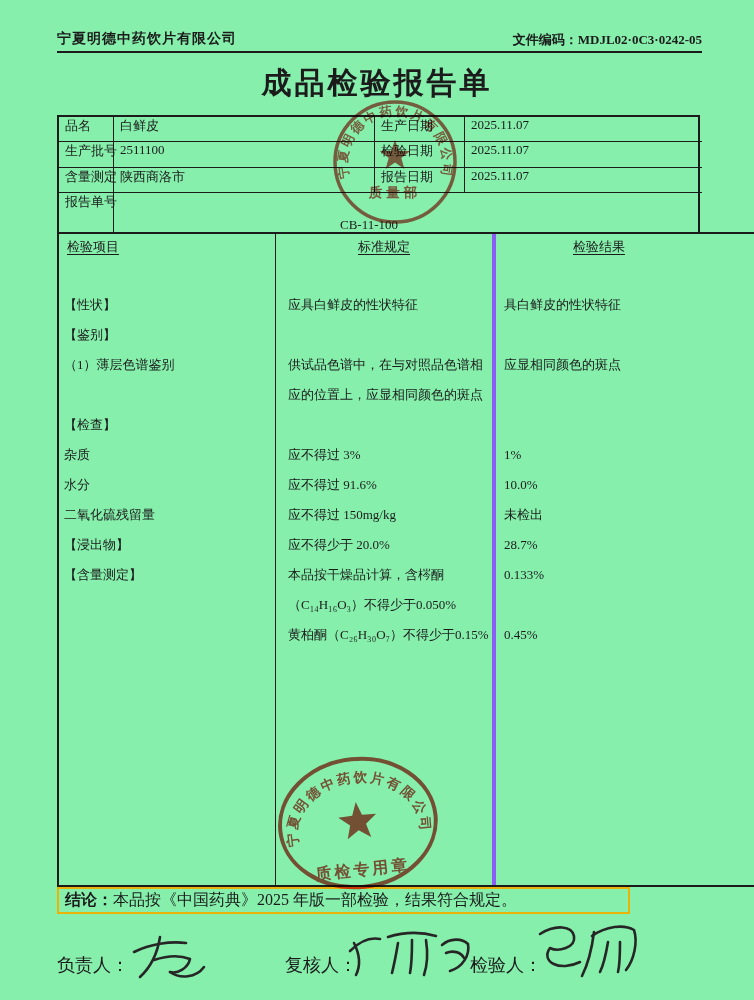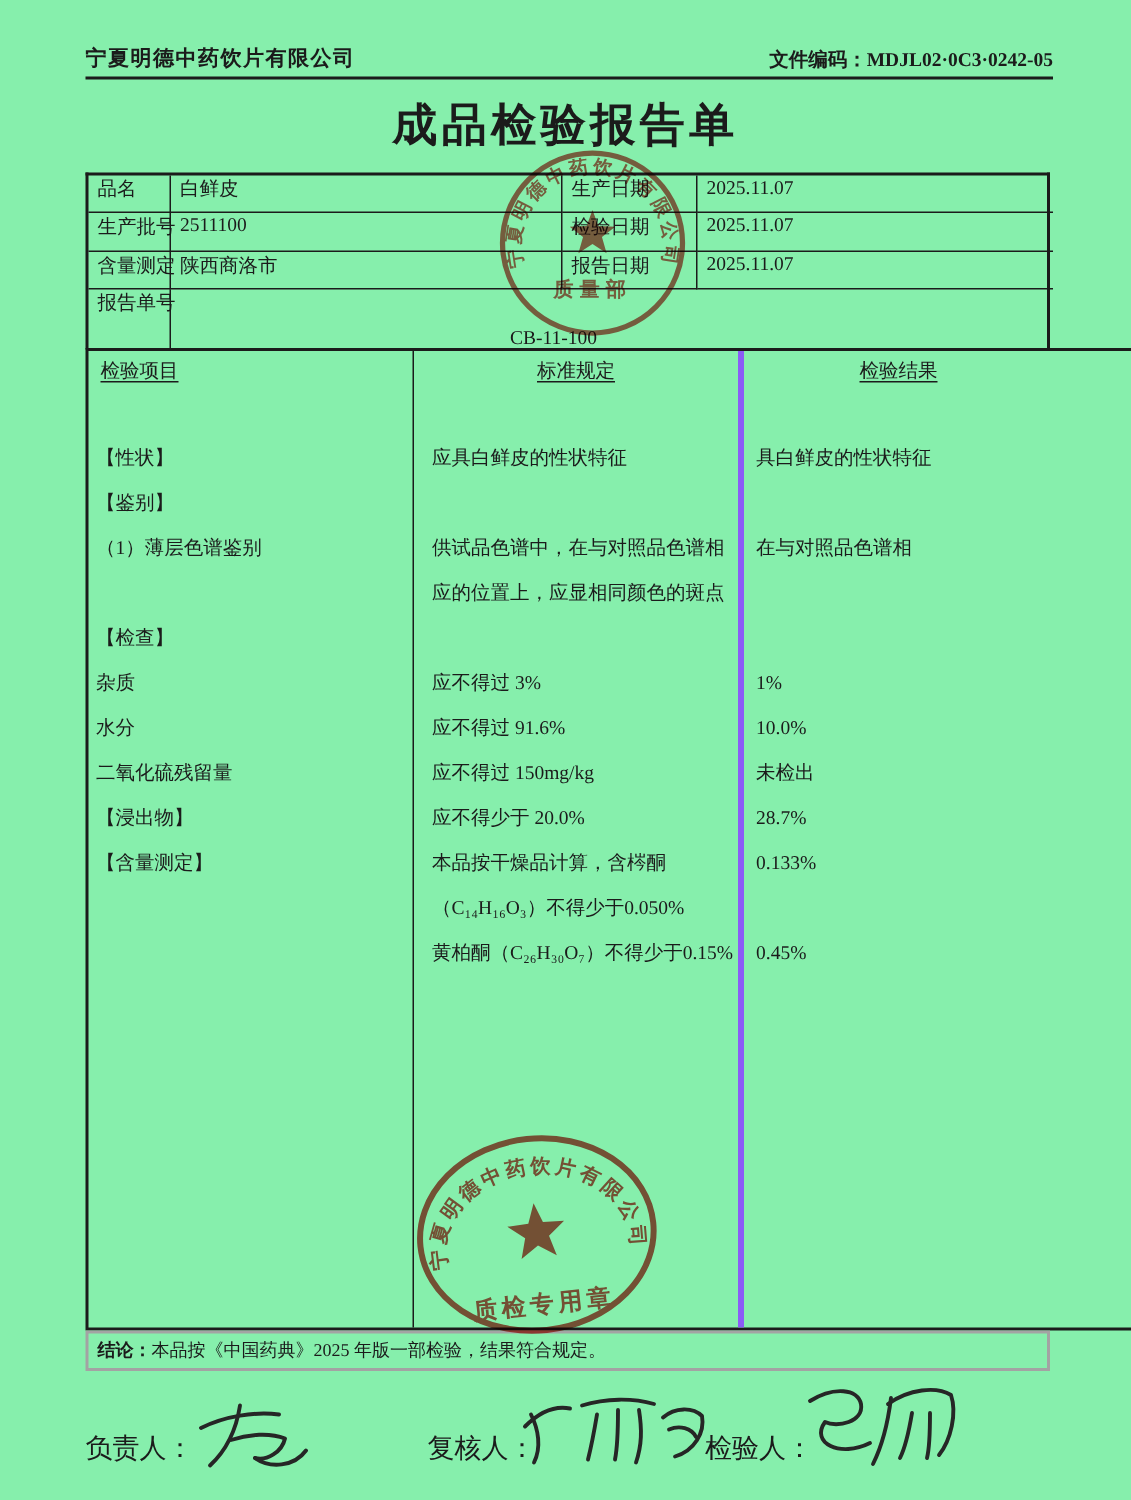--- a/index.html
+++ b/index.html
@@ -38,23 +38,23 @@
   .mt-col.c3 { left:433px; width:210px; border-left:4px solid #8b5cf6; }
   .mt-head { height:26px; line-height:26px; }
   .mt-head span { text-decoration:underline; text-underline-offset:3px; }
   .c1 .mt-head { padding-left:8px; }
   .c2 .mt-head, .c3 .mt-head { text-align:center; }
   .b-line { height:30px; line-height:30px; white-space:nowrap; }
   .c1 .b-line { padding-left:5px; }
   .c2 .b-line { padding-left:12px; }
   .c3 .b-line { padding-left:8px; }
   
-  .conclusion { position:absolute; left:57px; top:887px; width:643px; height:27px;
-                border:2px solid #a3a3a3; display:flex; align-items:center;
-                padding-left:6px; font-size:12px; white-space:nowrap; }
+  .conclusion { position:absolute; left:57px; top:887px; width:573px; height:27px;
+                border:2px solid #eab308; display:flex; align-items:center;
+                padding-left:6px; font-size:16px; white-space:nowrap; }
   .conclusion b { font-weight:700; }
   
   .sig-label { position:absolute; top:953px; font-size:18px; }
   .sig-label.s1 { left:57px; }
   .sig-label.s2 { left:285px; }
   .sig-label.s3 { left:470px; }
   .sig-svg { position:absolute; }
   .sig-svg path { fill:none; stroke:#262626; stroke-width:2.6; stroke-linecap:round; stroke-linejoin:round; }
   
   .stamp { position:absolute; mix-blend-mode:multiply; pointer-events:none; }
@@ -142,21 +142,21 @@
           <div class="b-line">（C₁₄H₁₆O₃）不得少于0.050%</div>
           <div class="b-line">黄柏酮（C₂₆H₃₀O₇）不得少于0.15%</div>
         </div>
     </div>
     <div class="mt-col c3">
       <div class="mt-head"><span>检验结果</span></div>
       <div>
           <div class="b-line"></div>
           <div class="b-line">具白鲜皮的性状特征</div>
           <div class="b-line"></div>
-          <div class="b-line">在与对照品色谱相</div>
+          <div class="b-line">应显相同颜色的斑点</div>
           <div class="b-line"></div>
           <div class="b-line"></div>
           <div class="b-line">1%</div>
           <div class="b-line">10.0%</div>
           <div class="b-line">未检出</div>
           <div class="b-line">28.7%</div>
           <div class="b-line">0.133%</div>
           <div class="b-line"></div>
           <div class="b-line">0.45%</div>
         </div>

